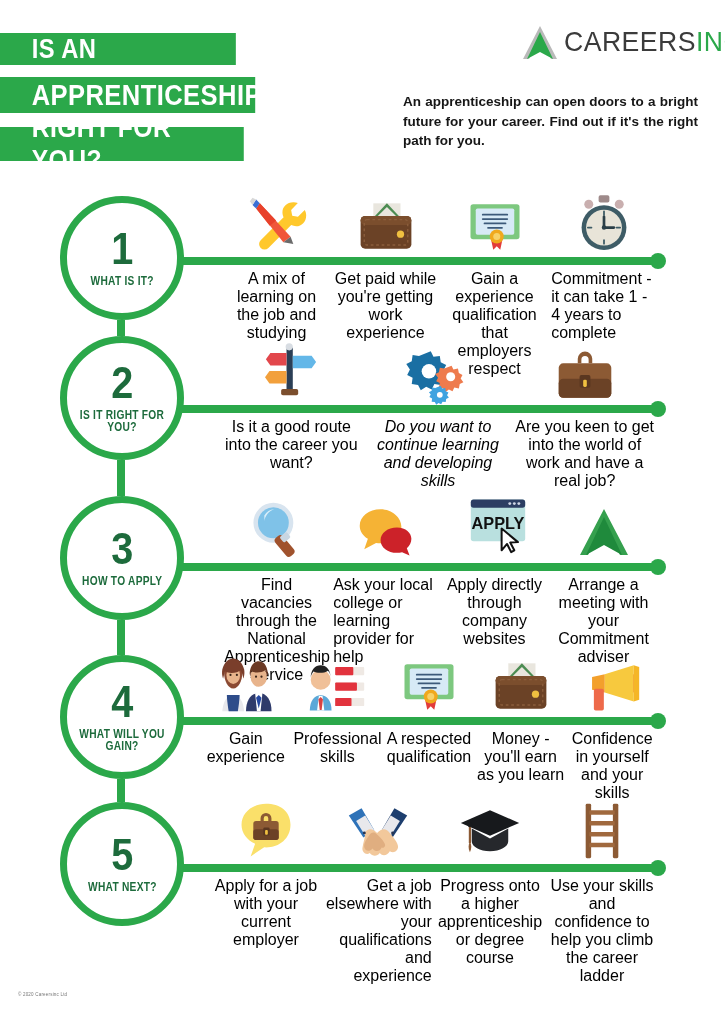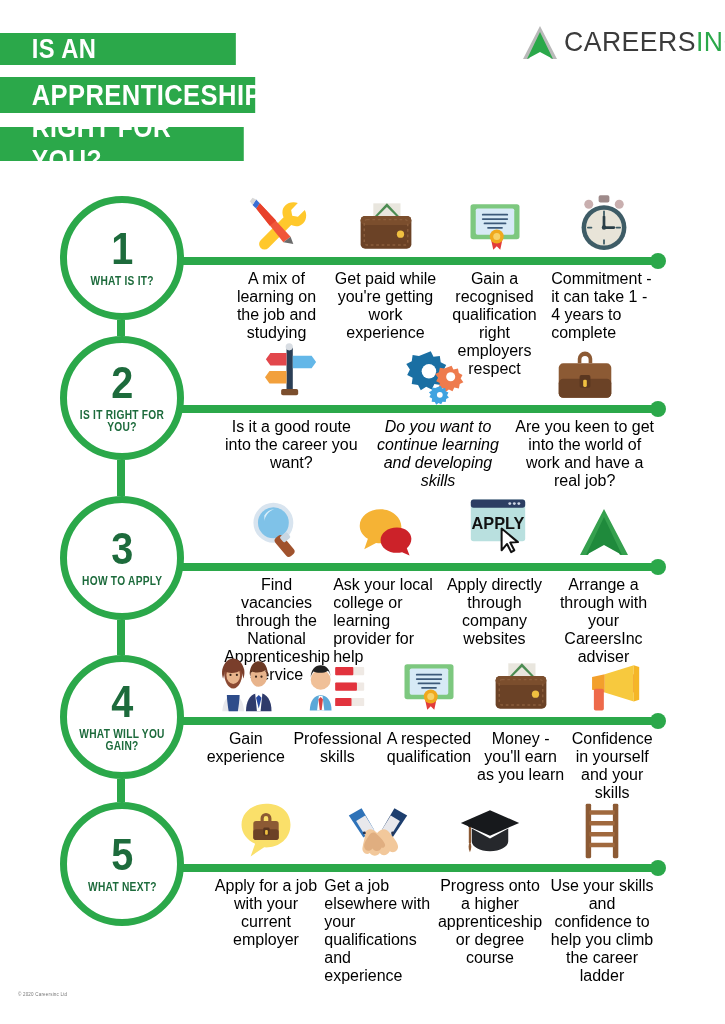--- a/index.html
+++ b/index.html
@@ -137,20 +137,21 @@
       <div class="arrowmark">
         <svg width="40" height="36" viewBox="0 0 40 36">
           <path d="M20 1 L37 34 L31 34 L20 12 L9 34 L3 34 Z" fill="#b9b9b9"></path>
           <path d="M20 7 L33 34 L20 27 L7 34 Z" fill="#2BA84A"></path>
         </svg>
       </div>
       <div class="ctext"><span class="c-careers">CAREERS</span><span class="c-inc">INC</span></div>
     </div>
   </div>
 
+  <div class="intro">An apprenticeship can open doors to a bright future for your career. Find out if it's the right path for you.</div>
 
   <div id="sections-host">
       <div class="section" style="top: 0px;">
         <div class="circle" style="top: 196px;">
           <div class="num">1</div>
           <div class="clabel">WHAT IS IT?</div>
         </div>
         <div class="railline" style="top: 257px; left: 150px; width: 508px;"></div>
         <div class="raildot" style="top: 253px; left: 650px;"></div>
         <div style="position: absolute; left: 241.5px; top: 191px; width: 70px; height: 62px; display: flex; align-items: flex-end; justify-content: center; z-index: 4;">
@@ -184,21 +185,21 @@
         <line x1="18" y1="16" x2="46" y2="16"></line>
               <line x1="18" y1="21" x2="46" y2="21"></line>
         <line x1="20" y1="26" x2="44" y2="26"></line>
               <line x1="24" y1="31" x2="40" y2="31"></line>
       </g>
       <path d="M27 42 l3 14 4-4 4 4 3-14z" fill="#E23B3B"></path>
       <circle cx="34" cy="41" r="8" fill="#F0A91E"></circle>
       <circle cx="34" cy="41" r="4" fill="#F7D268"></circle>
     </svg>
         </div>
-        <div class="icap" style="position: absolute; left: 442.18px; top: 270px; width: 104.64px; text-align: center; z-index: 4;">Gain a recognised qualification right employers respect</div>
+        <div class="icap" style="position: absolute; left: 442.18px; top: 270px; width: 104.64px; text-align: center; z-index: 4;">Gain a experience qualification that employers respect</div>
         <div style="position: absolute; left: 568.5px; top: 191px; width: 70px; height: 62px; display: flex; align-items: flex-end; justify-content: center; z-index: 4;">
           <svg width="52" height="58" viewBox="0 0 58 64">
       <rect x="23" y="0" width="12" height="8" rx="2" fill="#9E8A8A"></rect>
       <circle cx="12" cy="10" r="5" fill="#C9AFAF"></circle>
             <circle cx="46" cy="10" r="5" fill="#C9AFAF"></circle>
       <circle cx="29" cy="36" r="25" fill="#3E5C66"></circle>
       <circle cx="29" cy="36" r="20" fill="#E8E4D8"></circle>
       <g stroke="#3E5C66" stroke-width="2" stroke-linecap="round">
         <line x1="29" y1="18" x2="29" y2="22"></line>
               <line x1="29" y1="50" x2="29" y2="54"></line>
@@ -289,21 +290,21 @@
       <path d="M36 34 L36 58 L42 51 L46.5 60 L50 58 L45.5 49.5 L54 49 Z" fill="#fff" stroke="#111" stroke-width="2.2" stroke-linejoin="round"></path>
     </svg>
         </div>
         <div class="icap" style="position: absolute; left: 442.18px; top: 576px; width: 104.64px; text-align: center; z-index: 4;">Apply directly through company websites</div>
         <div style="position: absolute; left: 568.5px; top: 497px; width: 70px; height: 62px; display: flex; align-items: flex-end; justify-content: center; z-index: 4;">
           <svg width="52" height="52" viewBox="0 0 52 52">
       <path d="M26 2 L50 48 L42 48 L26 17 L10 48 L2 48 Z" fill="#35A04E"></path>
       <path d="M26 10 L44 48 L26 38 L8 48 Z" fill="#1F8A3C"></path>
     </svg>
         </div>
-        <div class="icap" style="position: absolute; left: 551.18px; top: 576px; width: 104.64px; text-align: center; z-index: 4;">Arrange a through with your CareersInc adviser</div>
+        <div class="icap" style="position: absolute; left: 551.18px; top: 576px; width: 104.64px; text-align: center; z-index: 4;">Arrange a meeting with your Commitment adviser</div>
       </div>
       <div class="section" style="top: 0px;">
         <div class="connector" style="top: 620px; height: 35px;"></div>
         <div class="circle" style="top: 655px;">
           <div class="num">4</div>
           <div class="clabel">WHAT WILL YOU GAIN?</div>
         </div>
         <div class="railline" style="top: 717px; left: 150px; width: 508px;"></div>
         <div class="raildot" style="top: 713px; left: 650px;"></div>
         <div style="position: absolute; left: 210.8px; top: 651px; width: 70px; height: 62px; display: flex; align-items: flex-end; justify-content: center; z-index: 4;">
@@ -405,21 +406,21 @@
       <path d="M2 12 L16 4 L30 28 L18 36 Z" fill="#2E72B8"></path>
       <path d="M10 18 L20 12 L30 28 L20 34 Z" fill="#E8E8EC"></path>
       <path d="M66 12 L52 4 L38 28 L50 36 Z" fill="#1D3E6E"></path>
       <path d="M58 18 L48 12 L38 28 L48 34 Z" fill="#E8E8EC"></path>
       <path d="M20 30 c4-5 9-3 13 1 4-4 9-6 13-1 5 6 10 12 10 16 0 5-5 8-9 5-3 5-8 6-11 2-3 4-8 4-11 0-4 3-9-1-8-6 1-6 3-11 3-17z" fill="#F2C89B"></path>
       <path d="M31 31c4 3 8 7 10 11 2 3 0 6-3 5-2 5-7 5-10 1-3 4-8 3-9-1-1-4 2-9 5-13 2-3 4-4 7-3z" fill="#E0AE80"></path>
       <circle cx="19" cy="31" r="1.6" fill="#2a3550"></circle>
             <circle cx="50" cy="31" r="1.6" fill="#2a3550"></circle>
     </svg>
         </div>
-        <div class="icap" style="position: absolute; left: 324.24px; top: 877px; width: 107.52px; text-align: left; z-index: 4;">Get a job elsewhere with your qualifications and experience</div>
+        <div class="icap" style="position: absolute; left: 324.24px; top: 877px; width: 107.52px; text-align: right; z-index: 4;">Get a job elsewhere with your qualifications and experience</div>
         <div style="position: absolute; left: 455px; top: 798px; width: 70px; height: 62px; display: flex; align-items: flex-end; justify-content: center; z-index: 4;">
           <svg width="62" height="54" viewBox="0 0 68 58">
       <path d="M34 4 L66 18 L34 32 L2 18 Z" fill="#17191C"></path>
       <path d="M14 24 v14 c0 6 9 11 20 11s20-5 20-11V24 L34 35 Z" fill="#26282C"></path>
       <path d="M12 20 v20" stroke="#8C5A34" stroke-width="2.5"></path>
       <path d="M12 38 c-2 4-2 8 0 12 2-4 2-8 0-12z" fill="#8C5A34"></path>
       <circle cx="12" cy="20" r="2.6" fill="#17191C"></circle>
     </svg>
         </div>
         <div class="icap" style="position: absolute; left: 436.24px; top: 877px; width: 107.52px; text-align: center; z-index: 4;">Progress onto a higher apprenticeship or degree course</div>

